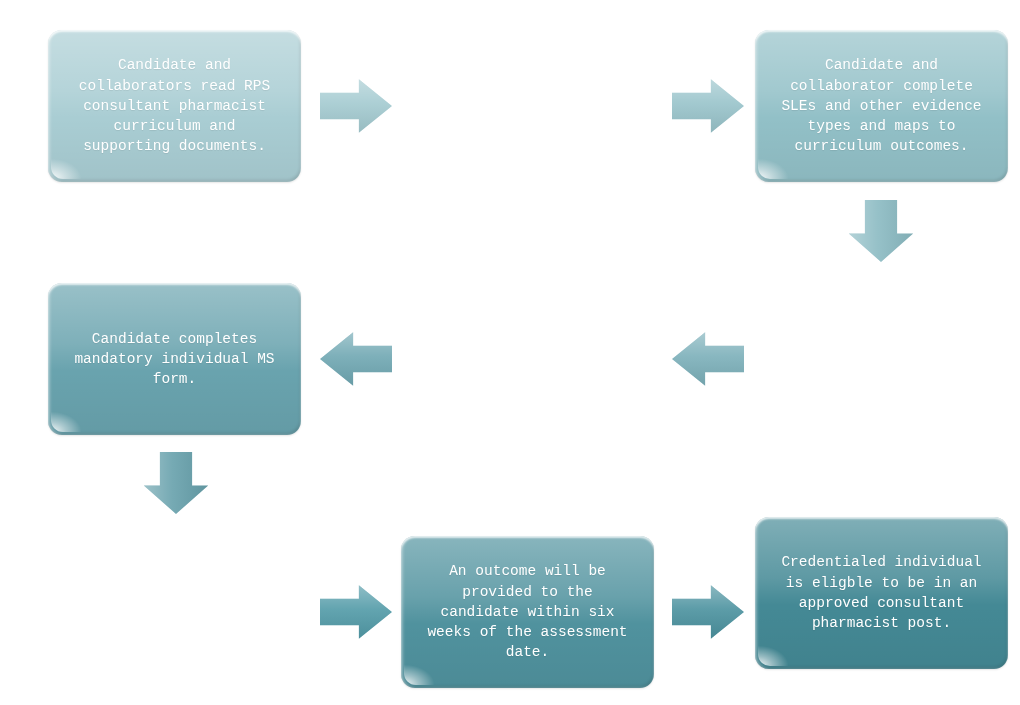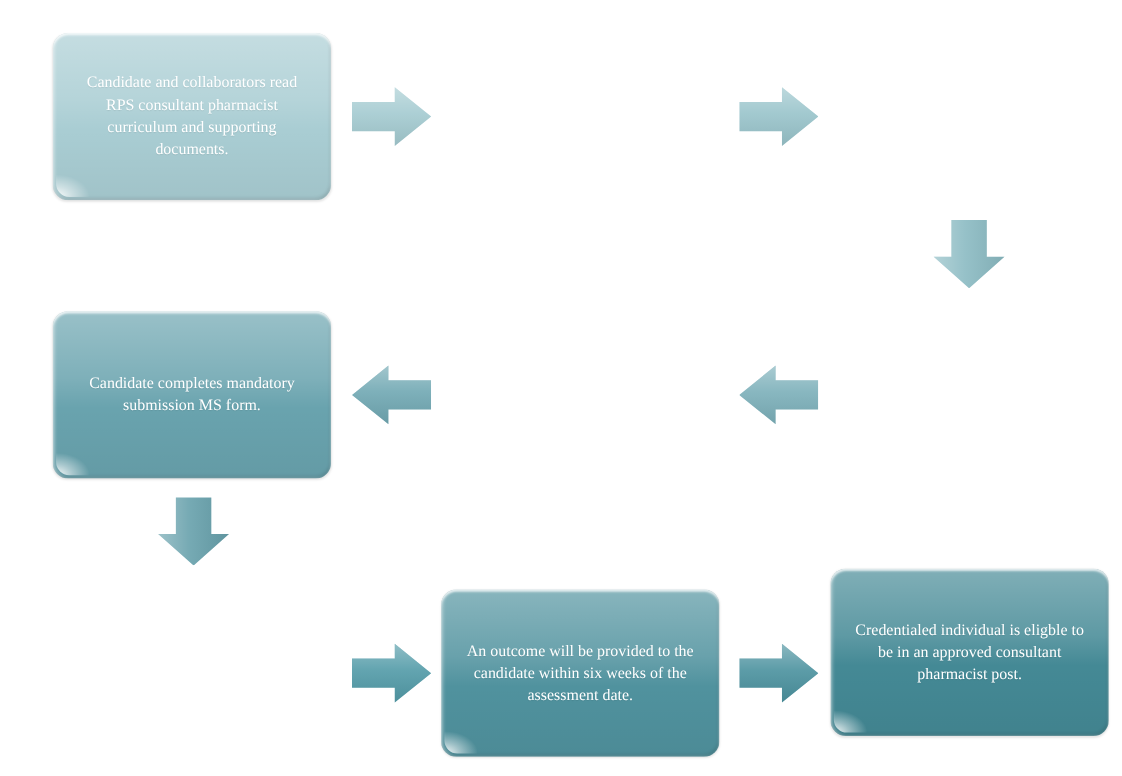--- a/index.html
+++ b/index.html
@@ -1,20 +1,20 @@
 <!DOCTYPE html>
 <html><head>
 <meta charset="utf-8">
 <style>
   html,body{margin:0;padding:0;background:#ffffff;}
   .canvas{
     position:relative;
     width:1020px;height:705px;
     background:#ffffff;
-    font-family:Liberation Serif, serif;
+    font-family:Liberation Mono, monospace;
     overflow:hidden;
   }
   .box{
     position:absolute;
     width:253px;height:152px;
     border-radius:14px;
     background-color:var(--c,#7fb0ba);
     background-image:linear-gradient(180deg,
       rgba(255,255,255,.32) 0%,
       rgba(255,255,255,.14) 40%,
@@ -86,22 +86,25 @@
   .a8{left:672px;top:583px}
 </style>
 </head>
 <body>
 
 <div class="canvas">
 
   <div class="box b1" style="--c: #a9cdd3;">
     <span>Candidate and collaborators read RPS consultant pharmacist curriculum and supporting documents.</span>
   </div>
+  <div class="box b3" style="--c: #92c0c7;">
+    <span>Candidate and collaborator complete SLEs and other evidence types and maps to curriculum outcomes.</span>
+  </div>
   <div class="box b6" style="--c: #69a3ae;">
-    <span>Candidate completes mandatory submission MS form.</span>
+    <span>Candidate completes mandatory individual MS form.</span>
   </div>
   <div class="box b8" style="--c: #50929e;">
     <span>An outcome will be provided to the candidate within six weeks of the assessment date.</span>
   </div>
   <div class="box b9" style="--c: #448995;">
     <span>Credentialed individual is eligble to be in an approved consultant pharmacist post.</span>
   </div>
 
   <div class="arrow h right a1" style="--c: #a3cad0;"></div>
   <div class="arrow h right a2" style="--c: #98c3ca;"></div>

